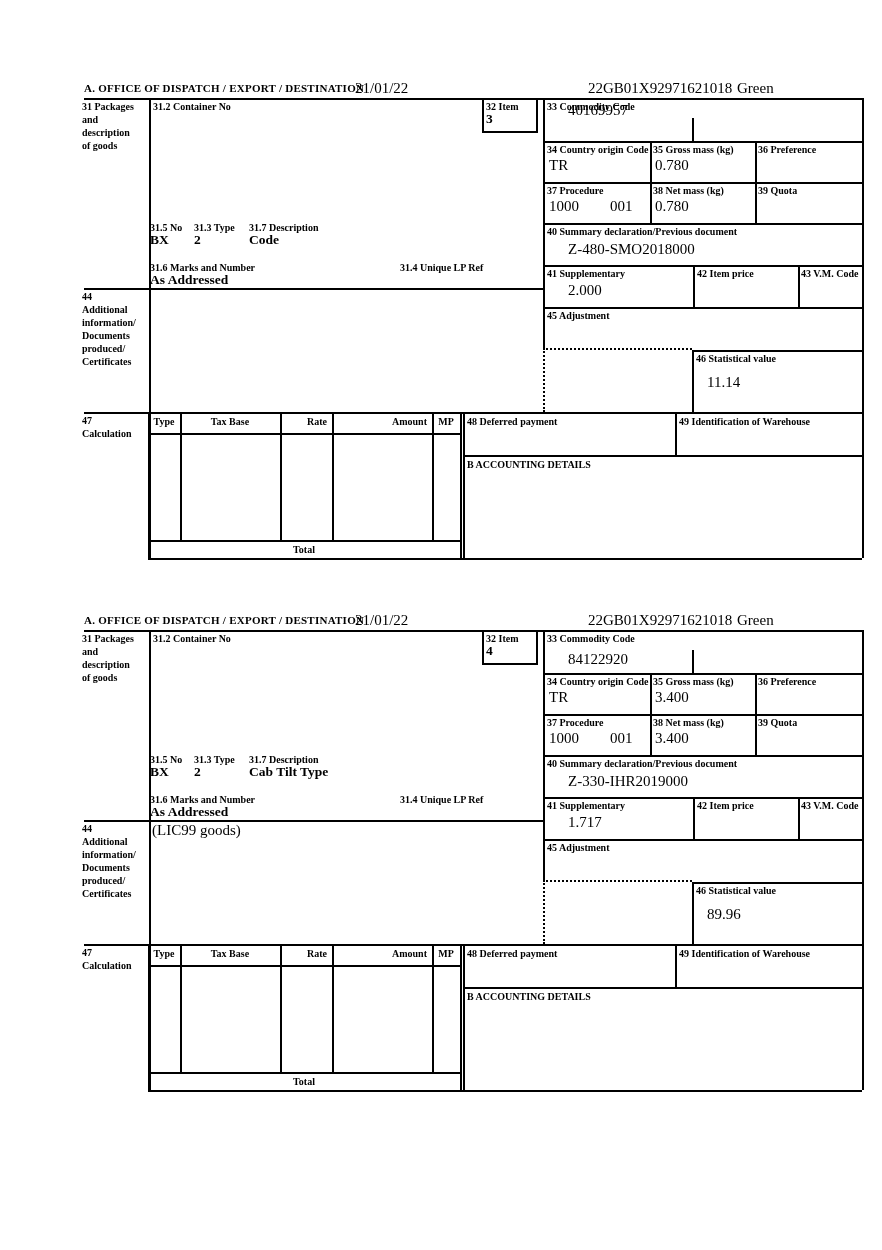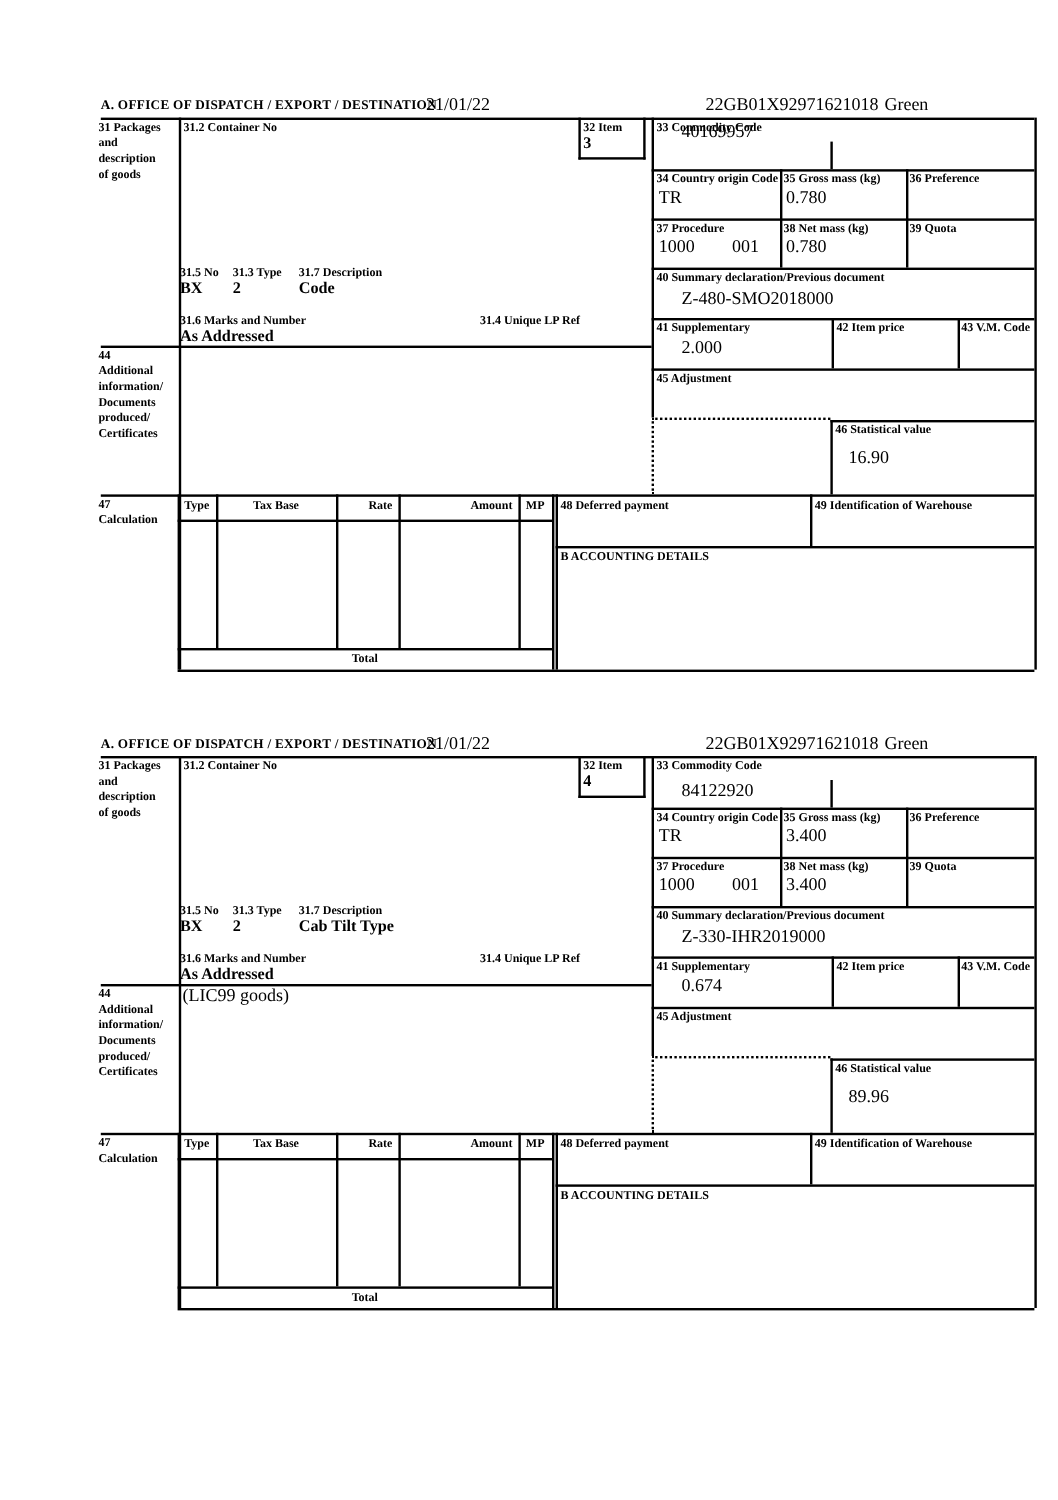--- a/index.html
+++ b/index.html
@@ -110,21 +110,21 @@
   <span class="val" style="left:490px;top:161px">Z-480-SMO2018000</span>
 
   <span class="lbl" style="left:469px;top:188px">41 Supplementary</span>
   <span class="val" style="left:490px;top:202px">2.000</span>
   <span class="lbl" style="left:619px;top:188px">42 Item price</span>
   <span class="lbl" style="left:723px;top:188px">43 V.M. Code</span>
 
   <span class="lbl" style="left:469px;top:230px">45 Adjustment</span>
 
   <span class="lbl" style="left:618px;top:273px">46 Statistical value</span>
-  <span class="val" style="left:629px;top:294px">16.90</span>
+  <span class="val" style="left:629px;top:294px">11.14</span>
 
   <span class="lbl" style="left:4px;top:211px">44</span>
   <span class="lbl" style="left:4px;top:224px">Additional</span>
   <span class="lbl" style="left:4px;top:237px">information/</span>
   <span class="lbl" style="left:4px;top:250px">Documents</span>
   <span class="lbl" style="left:4px;top:263px">produced/</span>
   <span class="lbl" style="left:4px;top:276px">Certificates</span>
   <span class="val" style="left:74px;top:210px"></span>
 
   <span class="lbl" style="left:4px;top:335px">47</span>
@@ -215,21 +215,21 @@
   <span class="val" style="left:471px;top:118px">1000</span>
   <span class="val" style="left:532px;top:118px">001</span>
   <span class="lbl" style="left:575px;top:105px">38 Net mass (kg)</span>
   <span class="val" style="left:577px;top:118px">3.400</span>
   <span class="lbl" style="left:680px;top:105px">39 Quota</span>
 
   <span class="lbl" style="left:469px;top:146px">40 Summary declaration/Previous document</span>
   <span class="val" style="left:490px;top:161px">Z-330-IHR2019000</span>
 
   <span class="lbl" style="left:469px;top:188px">41 Supplementary</span>
-  <span class="val" style="left:490px;top:202px">0.674</span>
+  <span class="val" style="left:490px;top:202px">1.717</span>
   <span class="lbl" style="left:619px;top:188px">42 Item price</span>
   <span class="lbl" style="left:723px;top:188px">43 V.M. Code</span>
 
   <span class="lbl" style="left:469px;top:230px">45 Adjustment</span>
 
   <span class="lbl" style="left:618px;top:273px">46 Statistical value</span>
   <span class="val" style="left:629px;top:294px">89.96</span>
 
   <span class="lbl" style="left:4px;top:211px">44</span>
   <span class="lbl" style="left:4px;top:224px">Additional</span>

